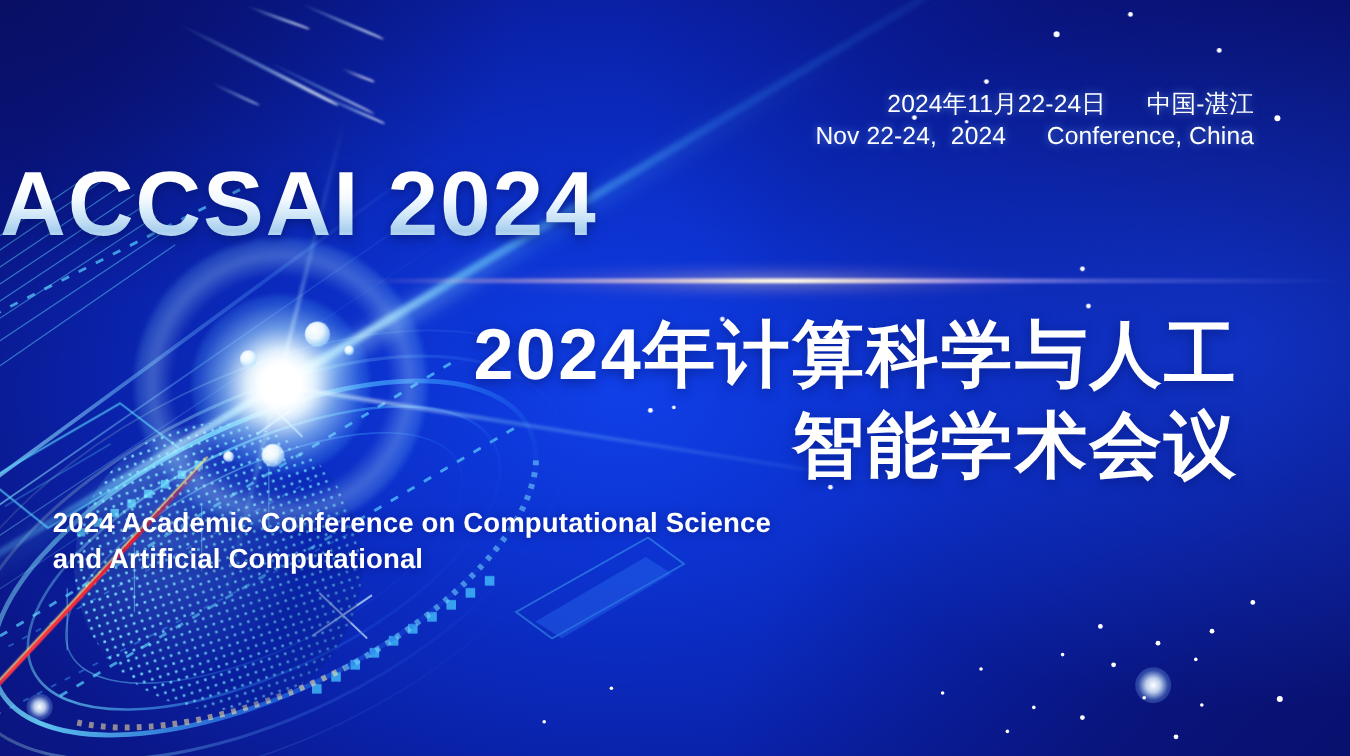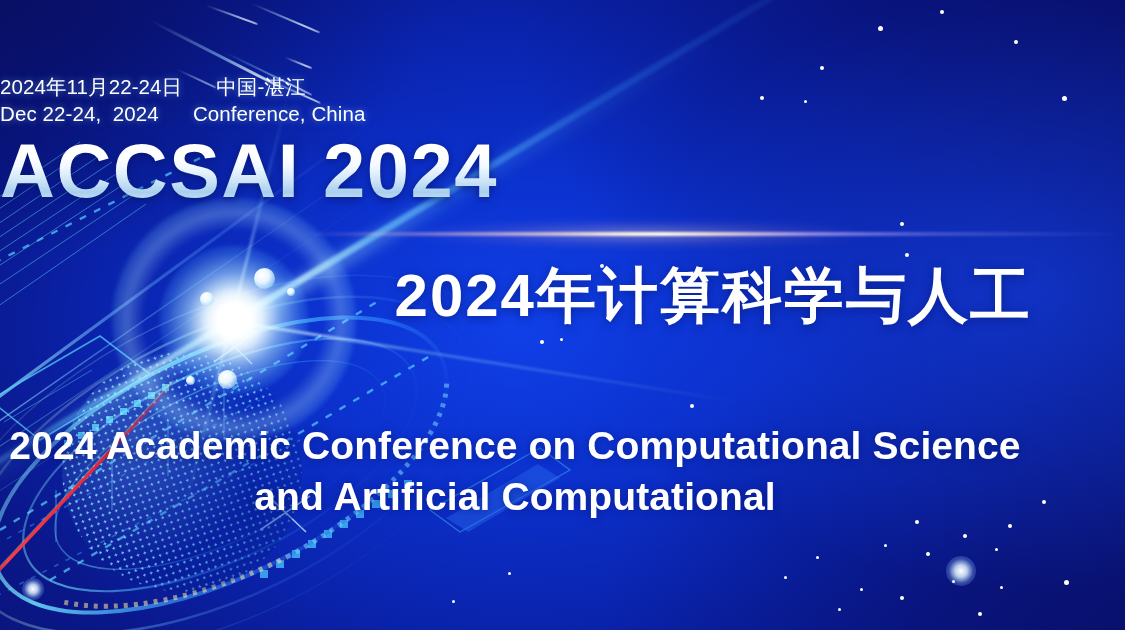--- a/index.html
+++ b/index.html
@@ -211,21 +211,21 @@
     background: linear-gradient(90deg, rgba(255,60,70,0) 0%, #ff3a44 18%, #e81f35 70%, rgba(230,30,50,0) 100%);
     box-shadow: 0 -1.5px 1px rgba(255,220,120,0.85);
     filter: blur(0.4px);
   }
 
   
   .meta {
     position: absolute;
     left: 0; top: 74px;
     width: 1045px;
-    text-align: left;
+    text-align: right;
     color: #ffffff;
     line-height: 1.30;
   }
   .meta-row {
     display: block;
     white-space: pre;
     font-size: 20.5px;
     letter-spacing: 0.1px;
     text-shadow: 0 0 7px rgba(140,200,255,0.55);
   }
@@ -266,27 +266,28 @@
     line-height: 1.27;
     letter-spacing: 2px;
     text-shadow: 0 2px 10px rgba(6,24,120,0.65);
   }
   .title-cn .cn-line { display: block; }
 
   .subtitle-en {
     position: absolute;
     left: 0; top: 420px;
     width: 1030px;
-    text-align: center;
+    text-align: left;
     color: #ffffff;
-    font-size: 39px;
+    font-size: 23px;
     font-weight: bold;
     line-height: 1.32;
     letter-spacing: 0.1px;
     text-shadow: 0 1px 8px rgba(6,24,120,0.6);
+    padding-left: 44px;
   }
   .subtitle-en .en-line { display: block; }
 </style>
 </head>
 <body>
 
 <div id="banner">
 
   <div class="bg-base"></div>
   <div class="bg-vignette"></div>
@@ -482,27 +483,28 @@
   <div class="particle" style="left:952px; top:580px; width:3px; height:3px;"></div>
   <div class="particle" style="left:884px; top:544px; width:3px; height:3px;"></div>
   <div class="particle" style="left:816px; top:556px; width:3px; height:3px;"></div>
   <div class="particle" style="left:838px; top:608px; width:3px; height:3px;"></div>
   <div class="particle" style="left:784px; top:576px; width:3px; height:3px;"></div>
   <div class="particle" style="left:452px; top:600px; width:3px; height:3px;"></div>
   <div class="particle" style="left:508px; top:572px; width:3px; height:3px;"></div>
 
   <div class="meta">
     <span class="meta-row"><span>2024年11月22-24日</span><span class="sep"></span><span>中国-湛江</span></span>
-    <span class="meta-row"><span>Dec 22-24,  2024</span><span class="sep"></span><span>Conference, China</span></span>
+    <span class="meta-row"><span>Nov 22-24,  2024</span><span class="sep"></span><span>Conference, China</span></span>
   </div>
 
   <div class="title-main">ACCSAI 2024</div>
 
   <div class="title-cn">
     <span class="cn-line">2024年计算科学与人工</span>
+    <span class="cn-line">智能学术会议</span>
   </div>
 
   <div class="subtitle-en">
     <span class="en-line">2024 Academic Conference on Computational Science</span>
     <span class="en-line">and Artificial Computational</span>
   </div>
 
 </div>
 
 </body></html>

